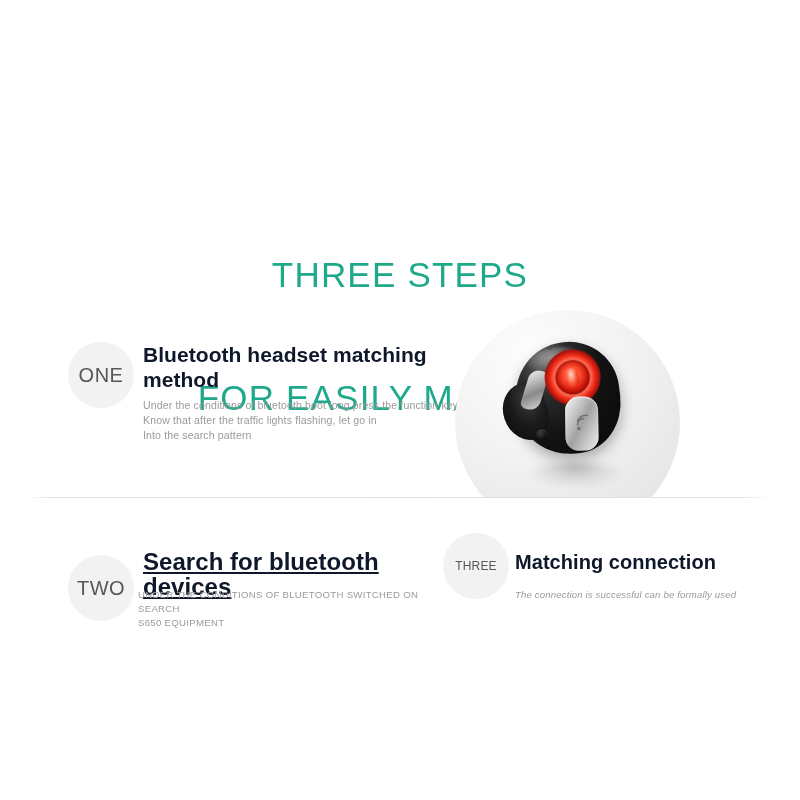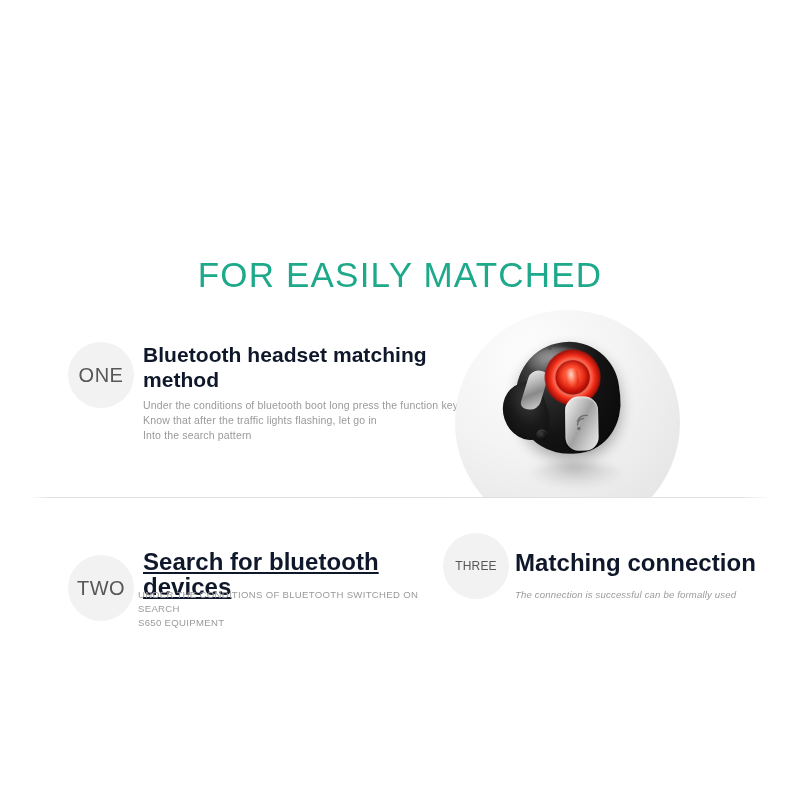--- a/index.html
+++ b/index.html
@@ -89,21 +89,21 @@
   #step-one .step-title { left: 143px; top: 342px; width: 300px; }
   #step-one .step-body { left: 143px; top: 398px; width: 320px; }
 
   
   #step-two .badge { left: 68px; top: 555px; }
   #step-two .step-title { left: 143px; top: 549px; width: 300px; font-size: 24px; text-decoration: underline; }
   #step-two .step-body { left: 138px; top: 588px; width: 310px; font-size: 9.6px; line-height: 14px; letter-spacing: 0.3px; }
 
   
   #step-three .badge { left: 443px; top: 533px; }
-  #step-three .step-title { left: 515px; top: 550px; width: 260px; font-size: 24px; }
+  #step-three .step-title { left: 515px; top: 550px; width: 260px; font-size: 20px; }
   #step-three .step-body { left: 515px; top: 588px; width: 265px; font-size: 9.6px; line-height: 14px; font-style: italic; }
 
   
   .divider {
     position: absolute;
     left: 28px;
     top: 497px;
     width: 743px;
     height: 1px;
     background: linear-gradient(to right, #ffffff 0%, #e2e2e2 3%, #dedede 50%, #e2e2e2 96%, #ffffff 100%);
@@ -290,20 +290,21 @@
     background: radial-gradient(ellipse at 50% 20%, rgba(70,70,70,0.30) 0%, rgba(120,120,120,0.14) 45%, rgba(200,200,200,0) 75%);
     filter: blur(3px);
   }
 </style>
 </head>
 <body>
 
 <div class="page">
 
   <div class="headline">
+    <span class="l1">THREE STEPS</span>
     <span class="l2">FOR EASILY MATCHED</span>
   </div>
 
   <div class="step" id="step-one">
     <div class="badge">ONE</div>
     <div class="step-title">Bluetooth headset matching method</div>
     <div class="step-body">Under the conditions of bluetooth boot long press the function key
 Know that after the traffic lights flashing, let go in
 Into the search pattern</div>
   </div>

